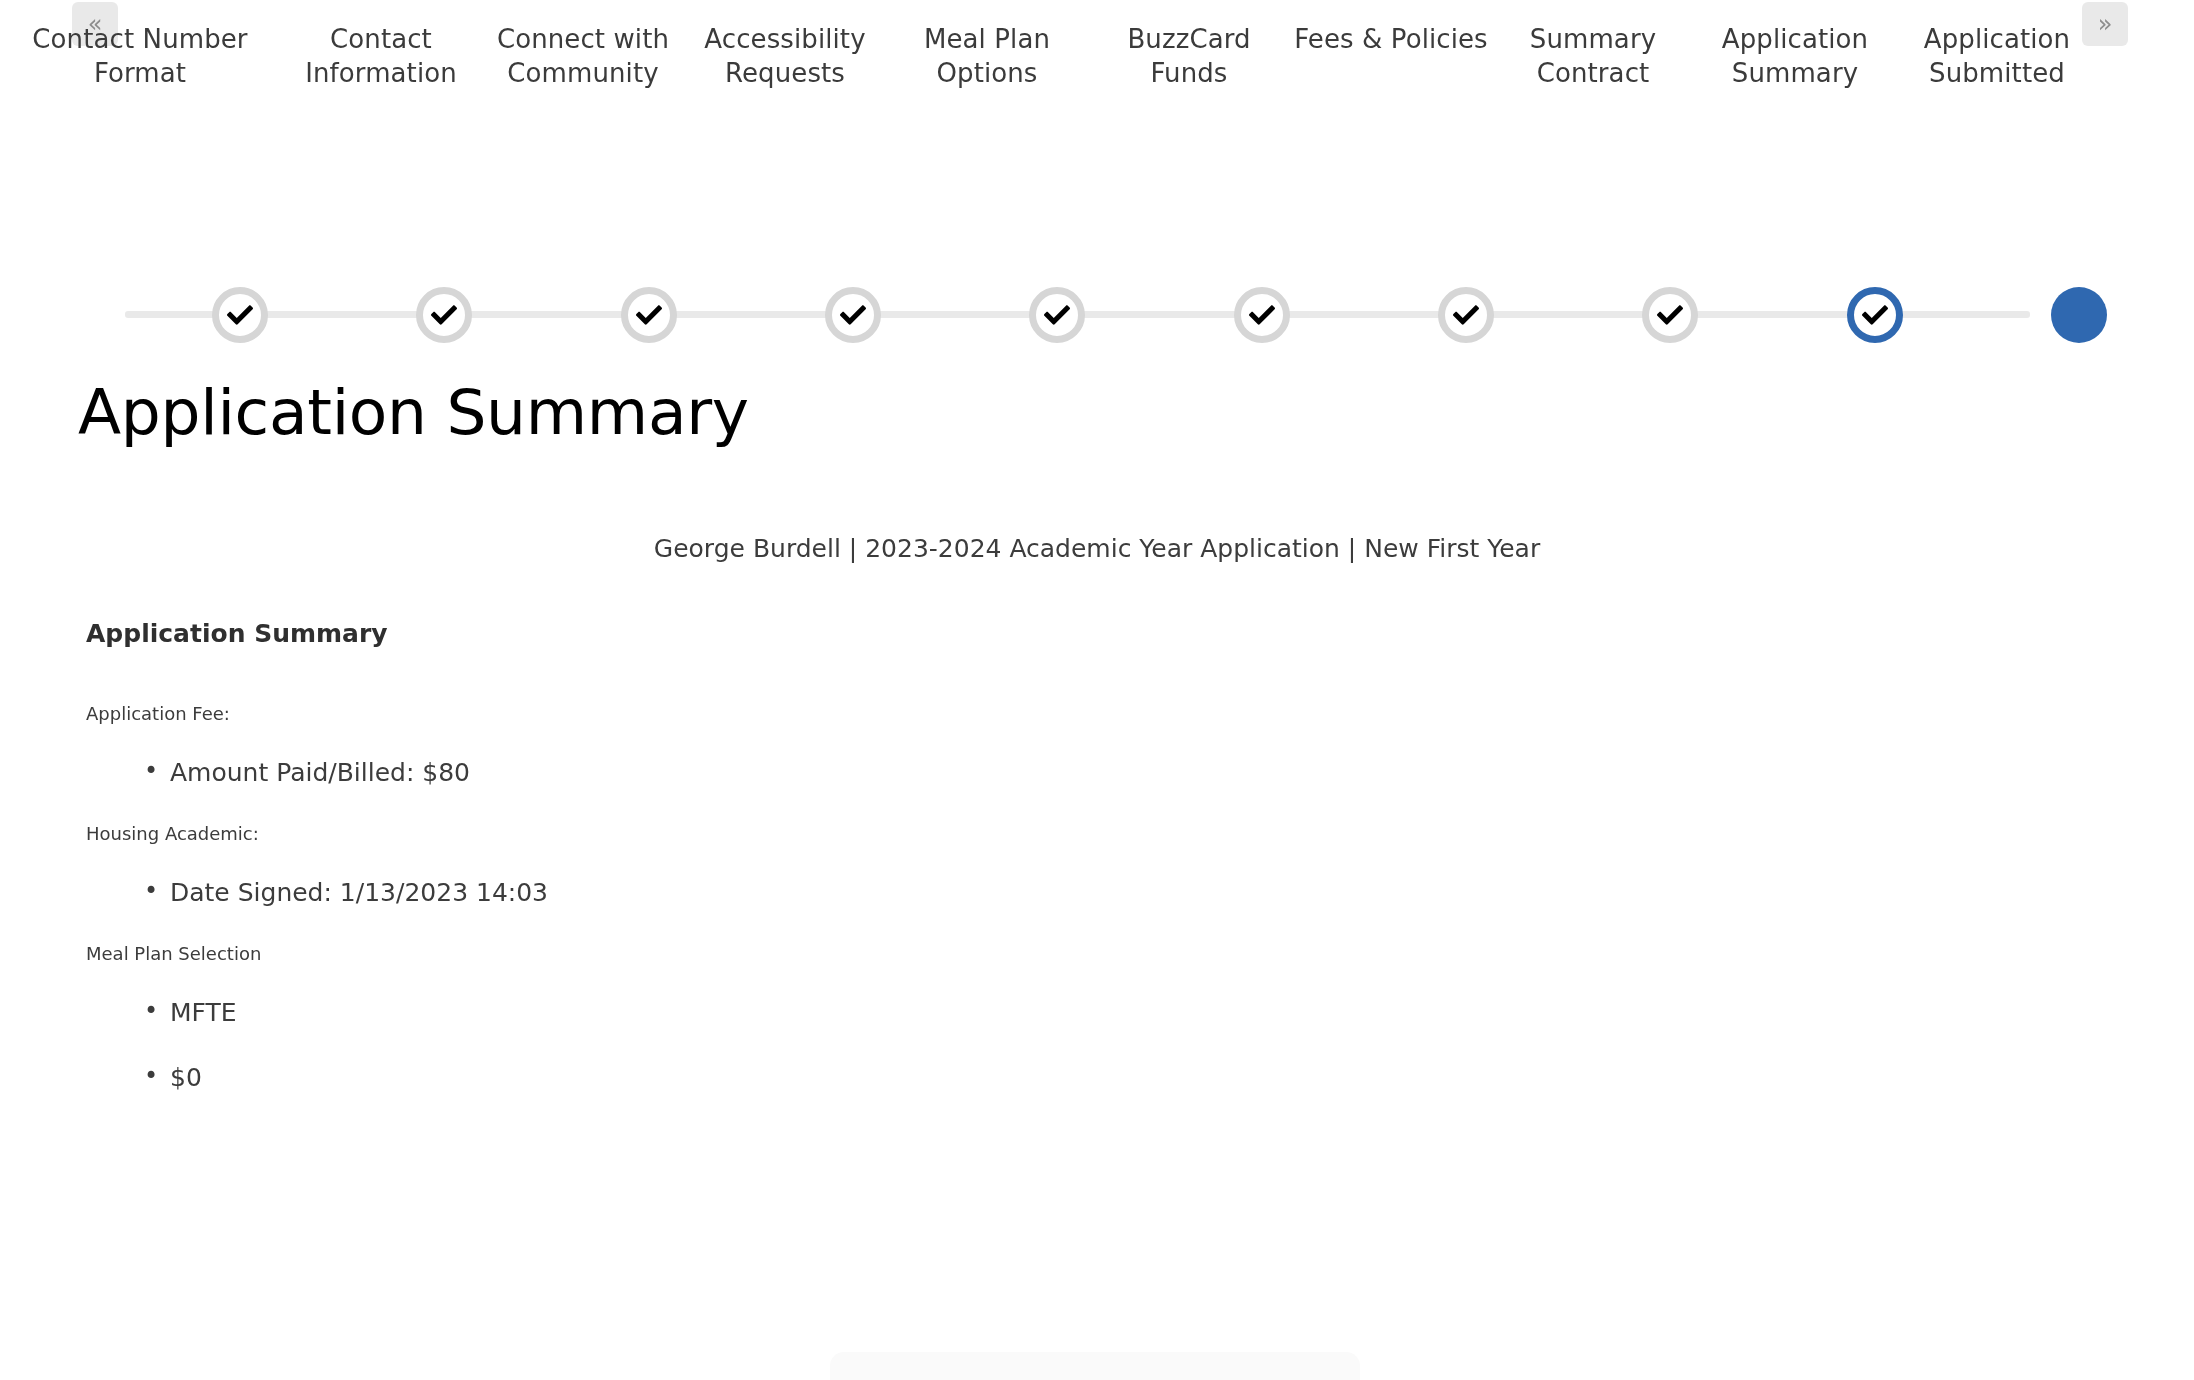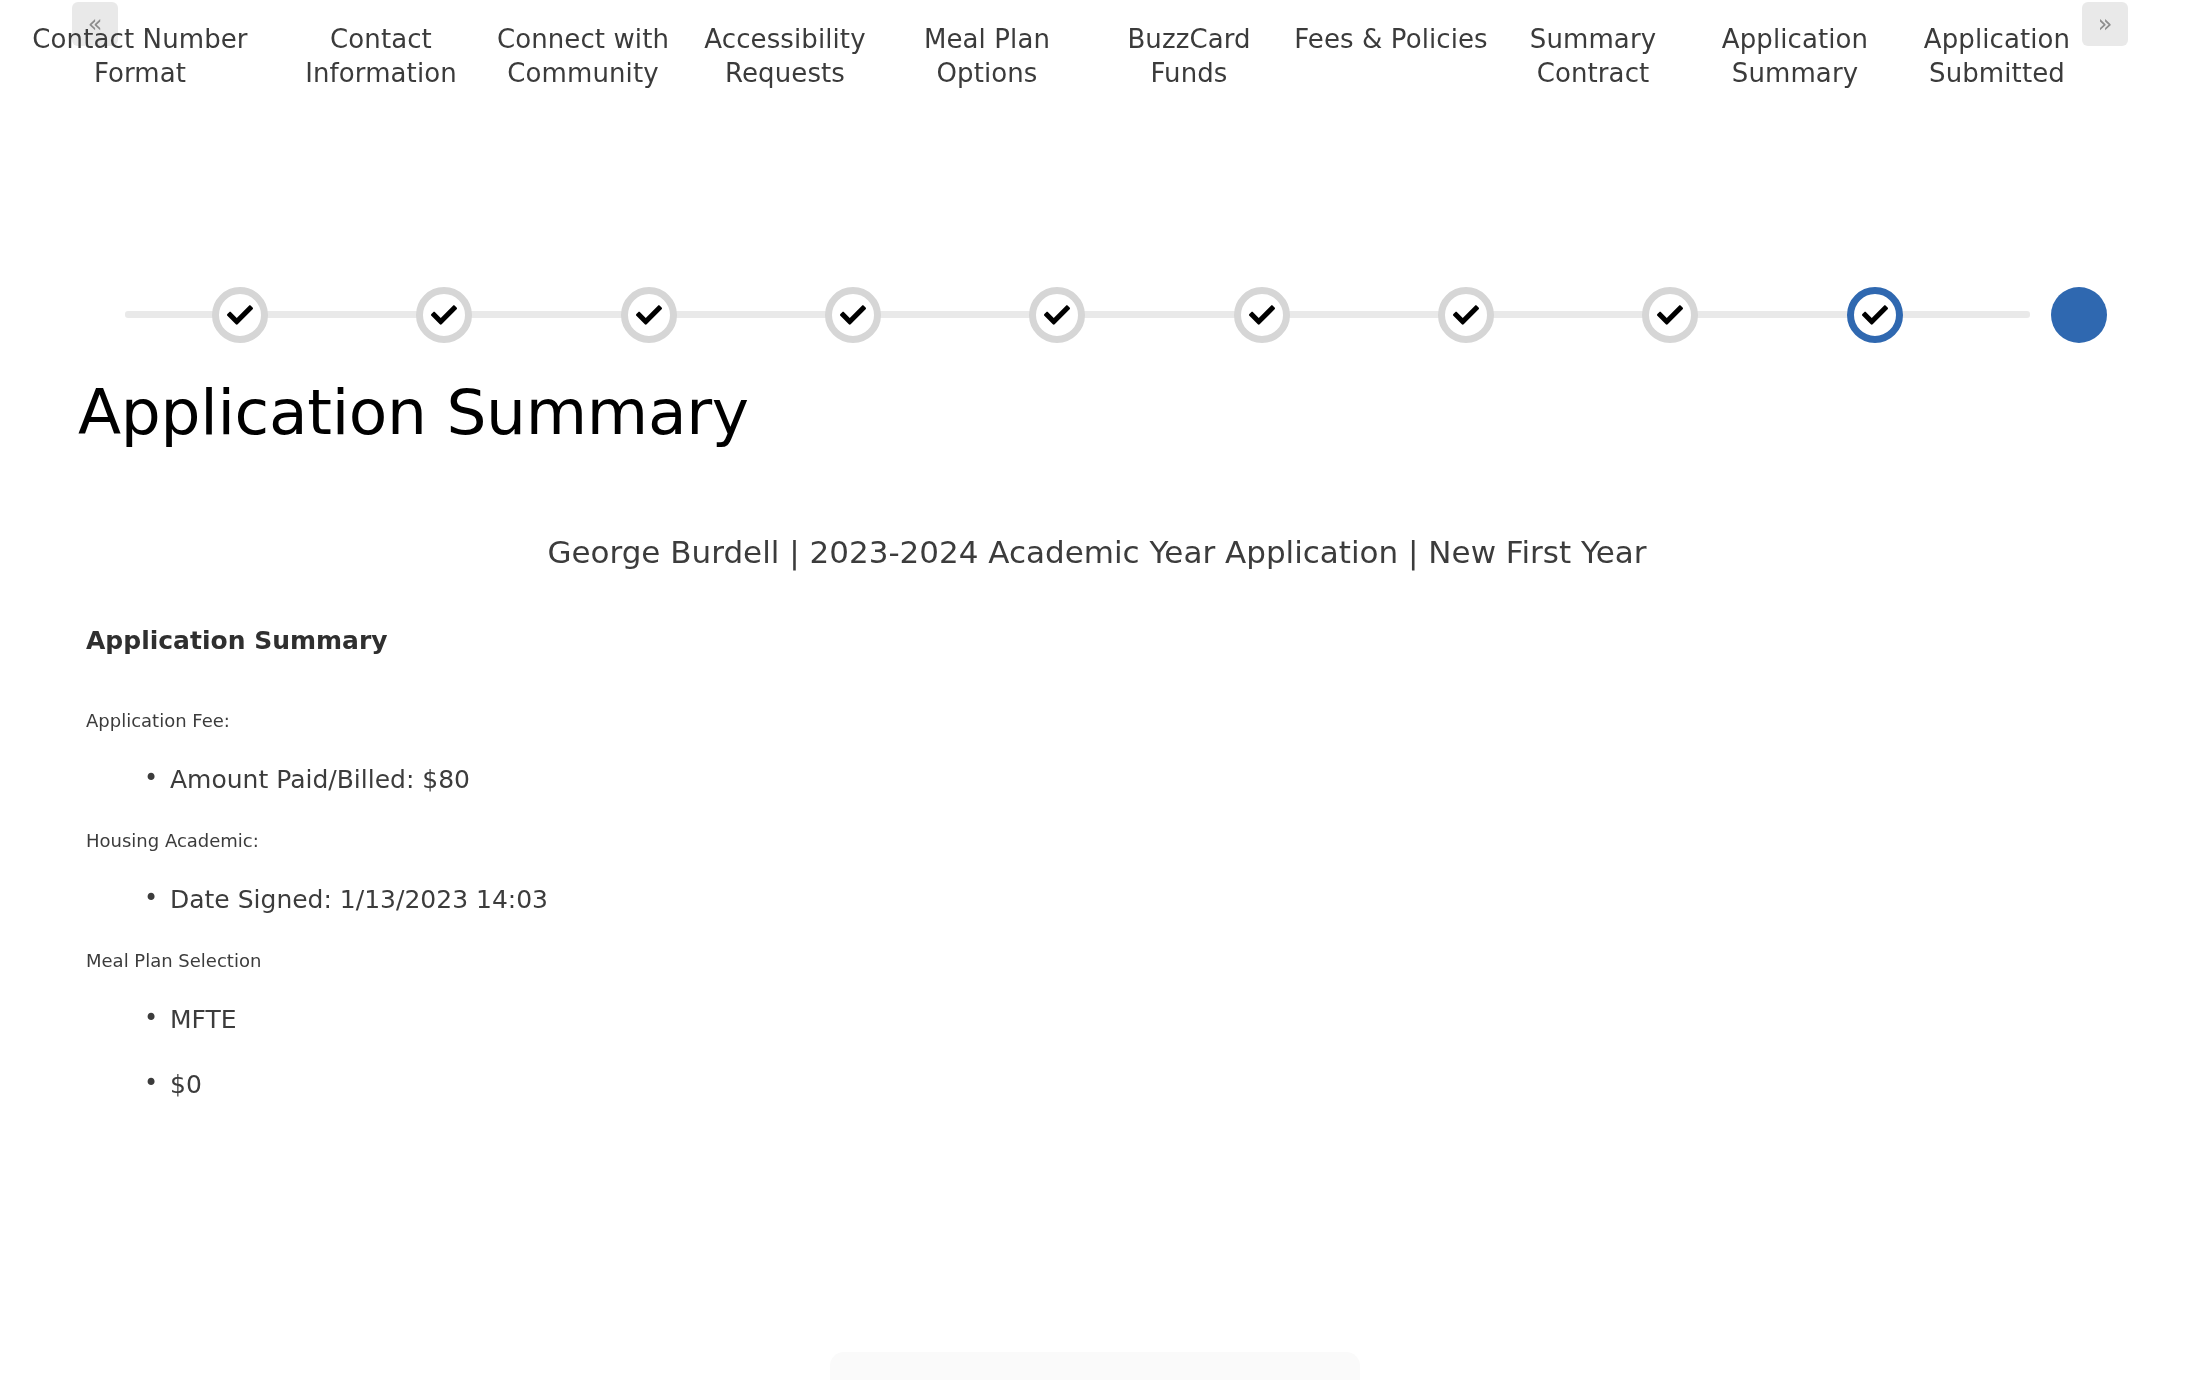--- a/index.html
+++ b/index.html
@@ -76,21 +76,21 @@
     padding-left: 78px;
     font-size: 63px;
     font-weight: 400;
     color: #000000;
     line-height: 1.05;
     letter-spacing: -0.3px;
   }
   .subtitle {
     margin-top: 88px;
     text-align: center;
-    font-size: 31px;
+    font-size: 25px;
     color: #3c3c3c;
     font-weight: 400;
   }
   .body-block { margin-top: 56px; padding-left: 86px; }
   .body-heading {
     font-size: 25px; font-weight: 700; color: #2f2f2f;
     margin-bottom: 55px;
   }
   .body-label {
     font-size: 18px; font-weight: 400; color: #3c3c3c;

